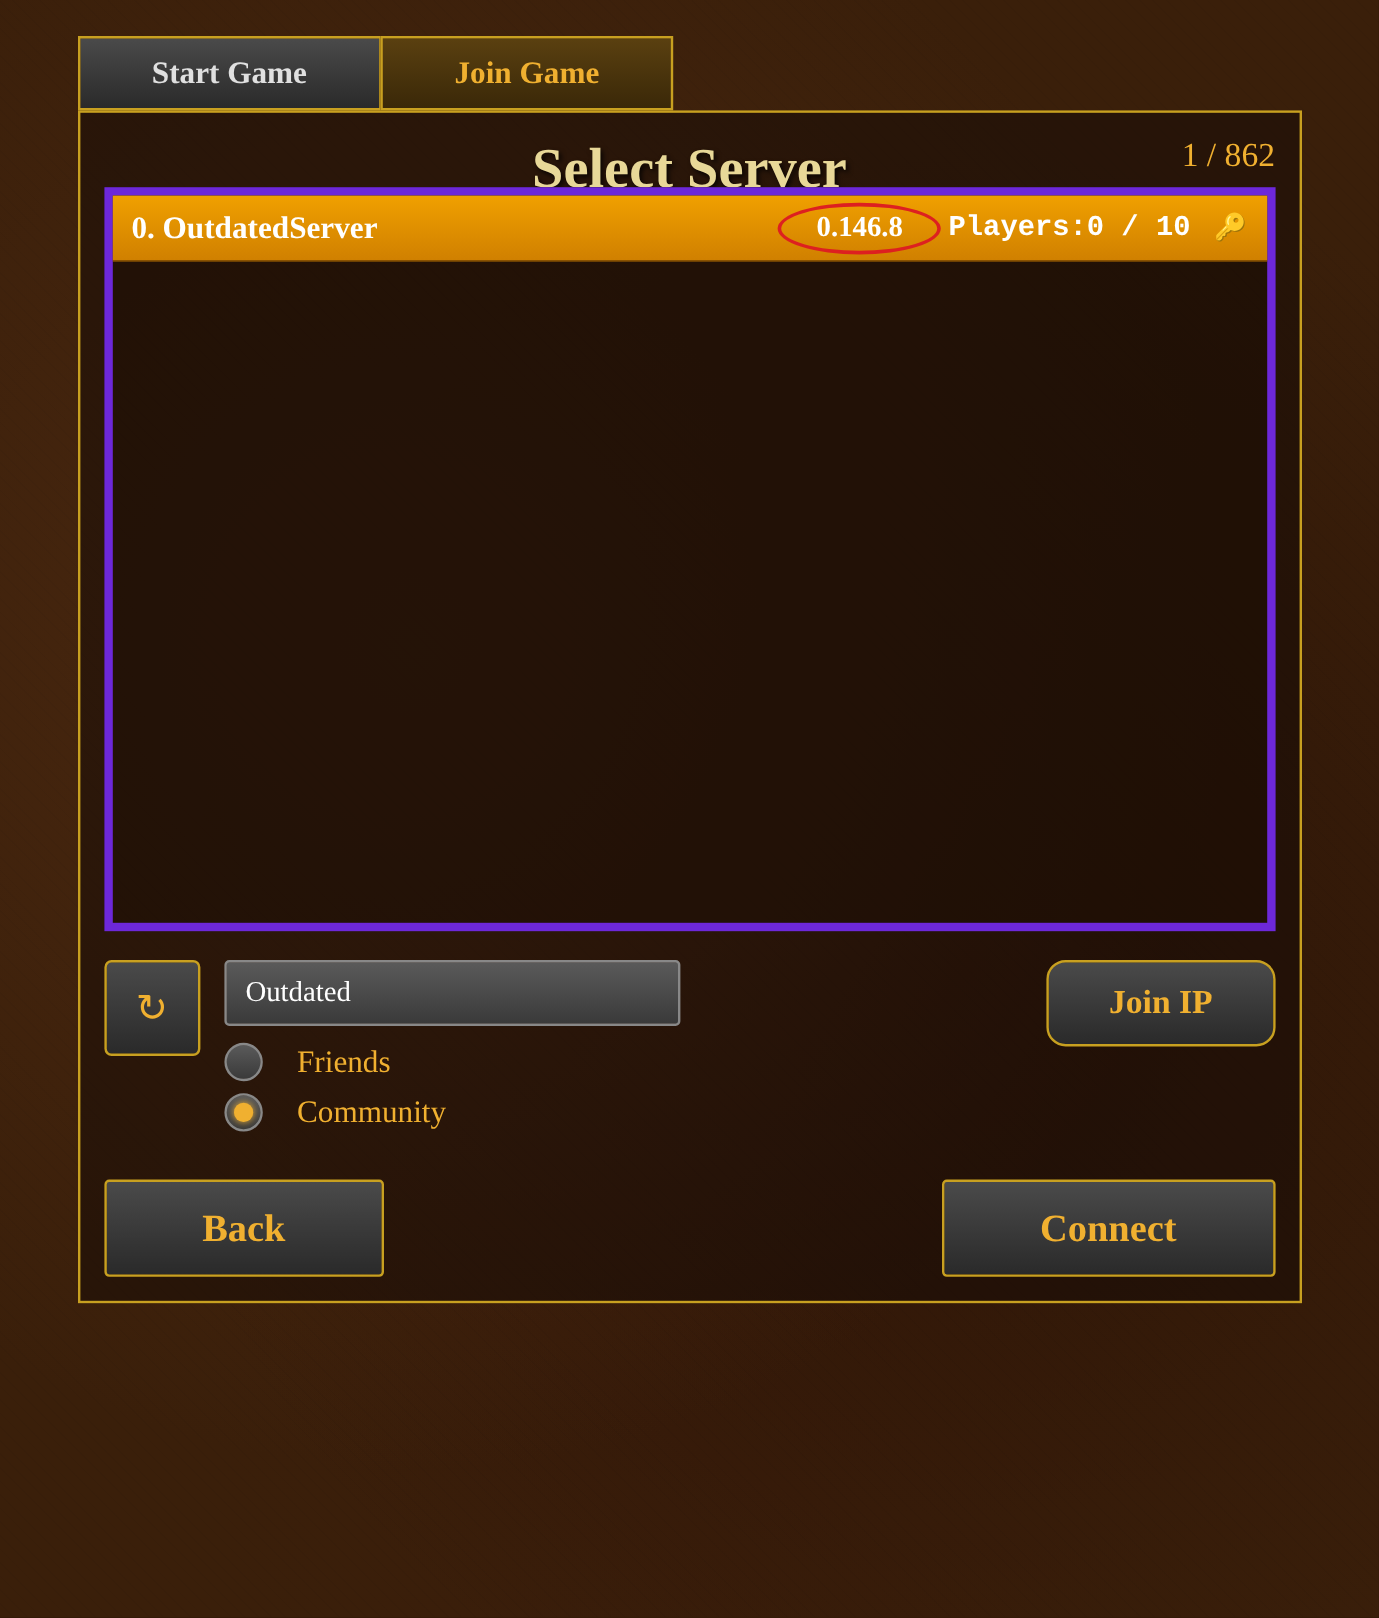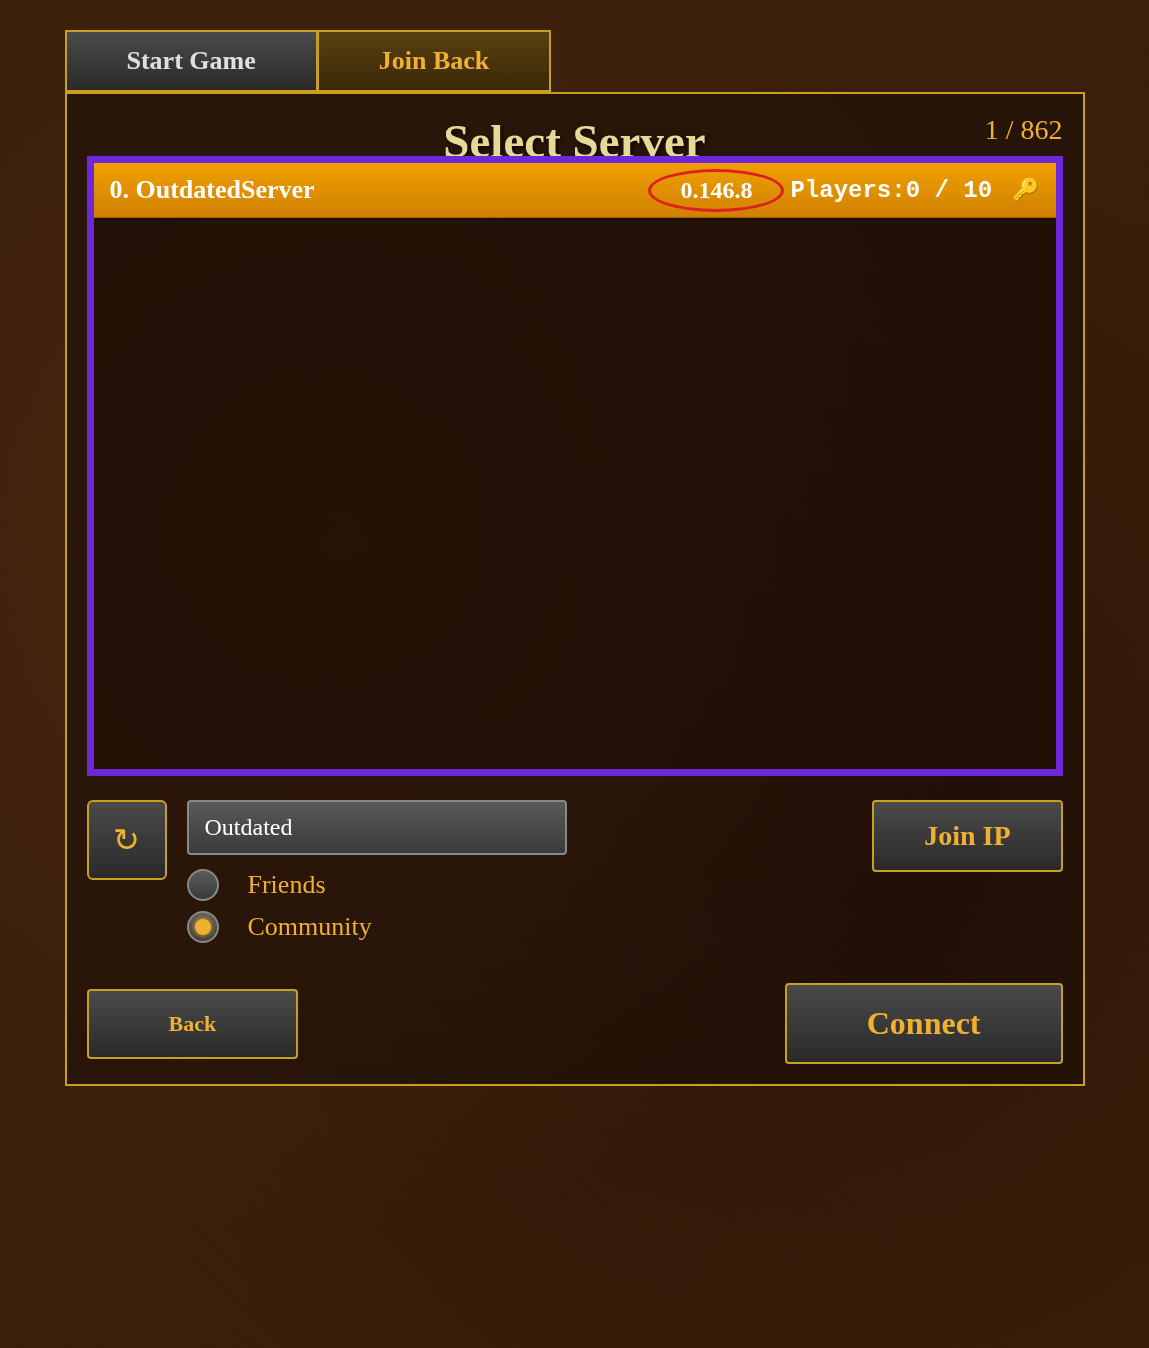--- a/index.html
+++ b/index.html
@@ -250,21 +250,21 @@
 
     .join-ip-btn {
       padding: 18px 50px;
       background: linear-gradient(to bottom, #4a4a4a, #2a2a2a);
       border: 2px solid #c8a020;
       color: #f0b030;
       font-size: 28px;
       font-weight: bold;
       font-family: 'Georgia', serif;
       cursor: pointer;
-      border-radius: 4px;
+      border-radius: 16px;
       white-space: nowrap;
       align-self: flex-start;
     }
 
     .right-controls {
       display: flex;
       flex-direction: column;
       align-items: flex-end;
       gap: 10px;
     }
@@ -275,21 +275,21 @@
       display: flex;
       justify-content: space-between;
       align-items: center;
     }
 
     .back-btn {
       padding: 20px 80px;
       background: linear-gradient(to bottom, #4a4a4a, #2a2a2a);
       border: 2px solid #c8a020;
       color: #f0b030;
-      font-size: 22px;
+      font-size: 32px;
       font-weight: bold;
       font-family: 'Georgia', serif;
       cursor: pointer;
       border-radius: 4px;
     }
 
     .connect-btn {
       padding: 20px 80px;
       background: linear-gradient(to bottom, #4a4a4a, #2a2a2a);
       border: 2px solid #c8a020;
@@ -316,21 +316,21 @@
   </style>
 </head>
 <body>
 
 <div class="bg"></div>
 
 <div class="container">
 
   <div class="tabs">
     <button class="tab">Start Game</button>
-    <button class="tab active">Join Back</button>
+    <button class="tab active">Join Game</button>
   </div>
 
   <div class="main-panel">
 
     <div class="header-row">
       <div class="title-center">
         <span class="panel-title">Select Server</span>
       </div>
       <div style="margin-left:auto;">
         <span class="page-count">1 / 862</span>

